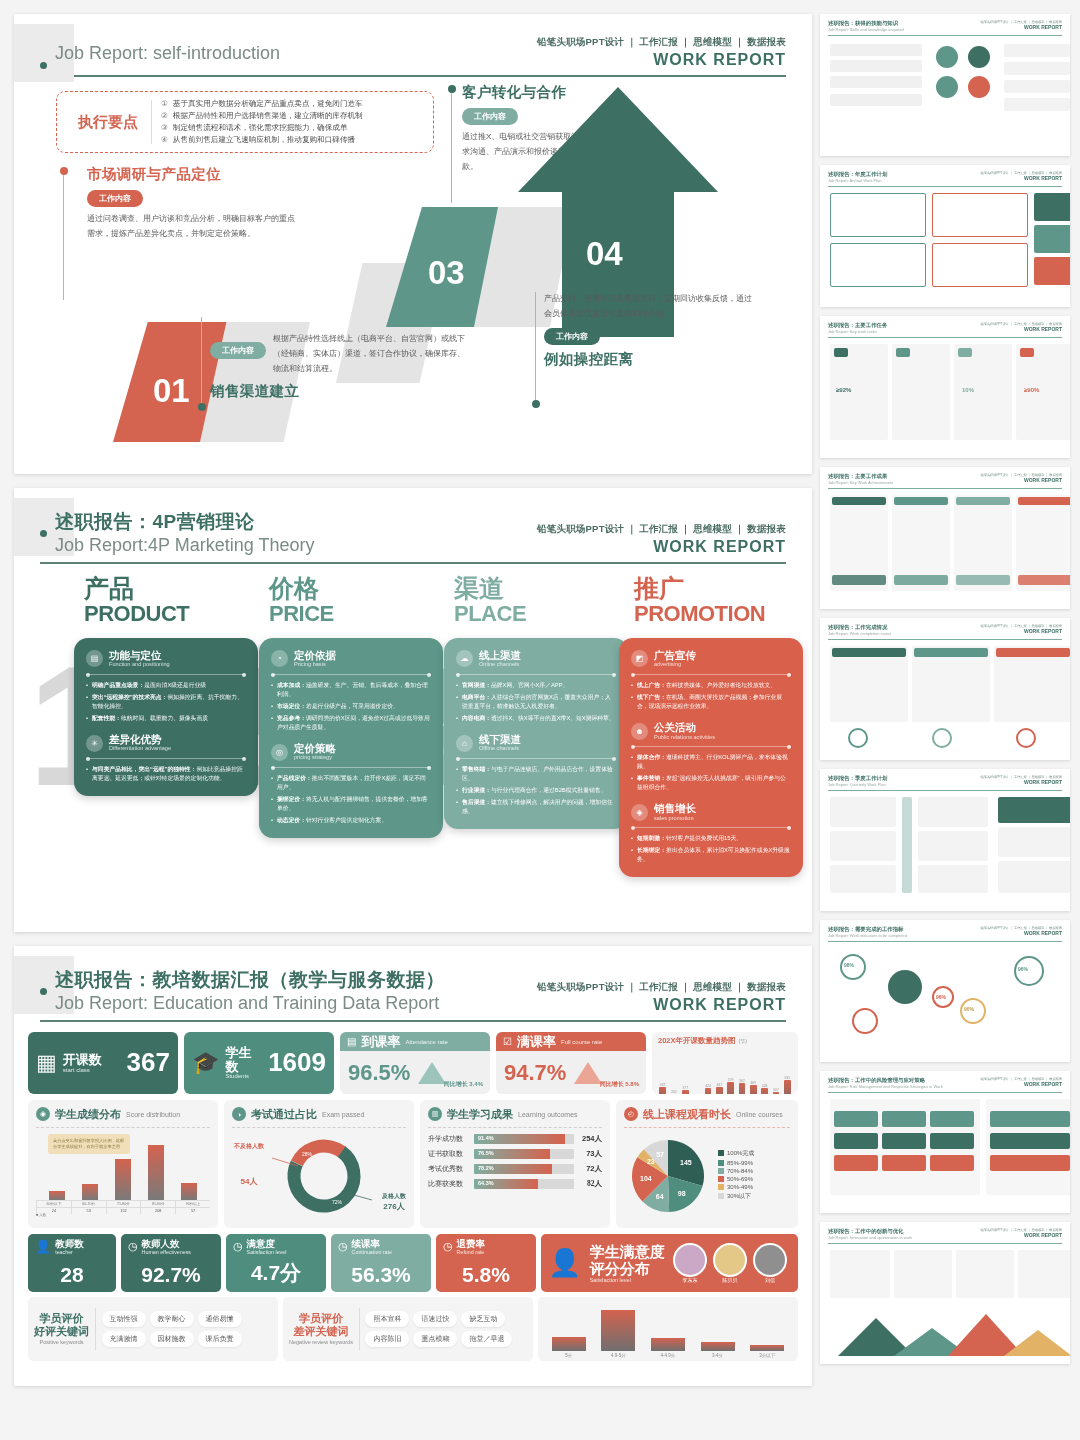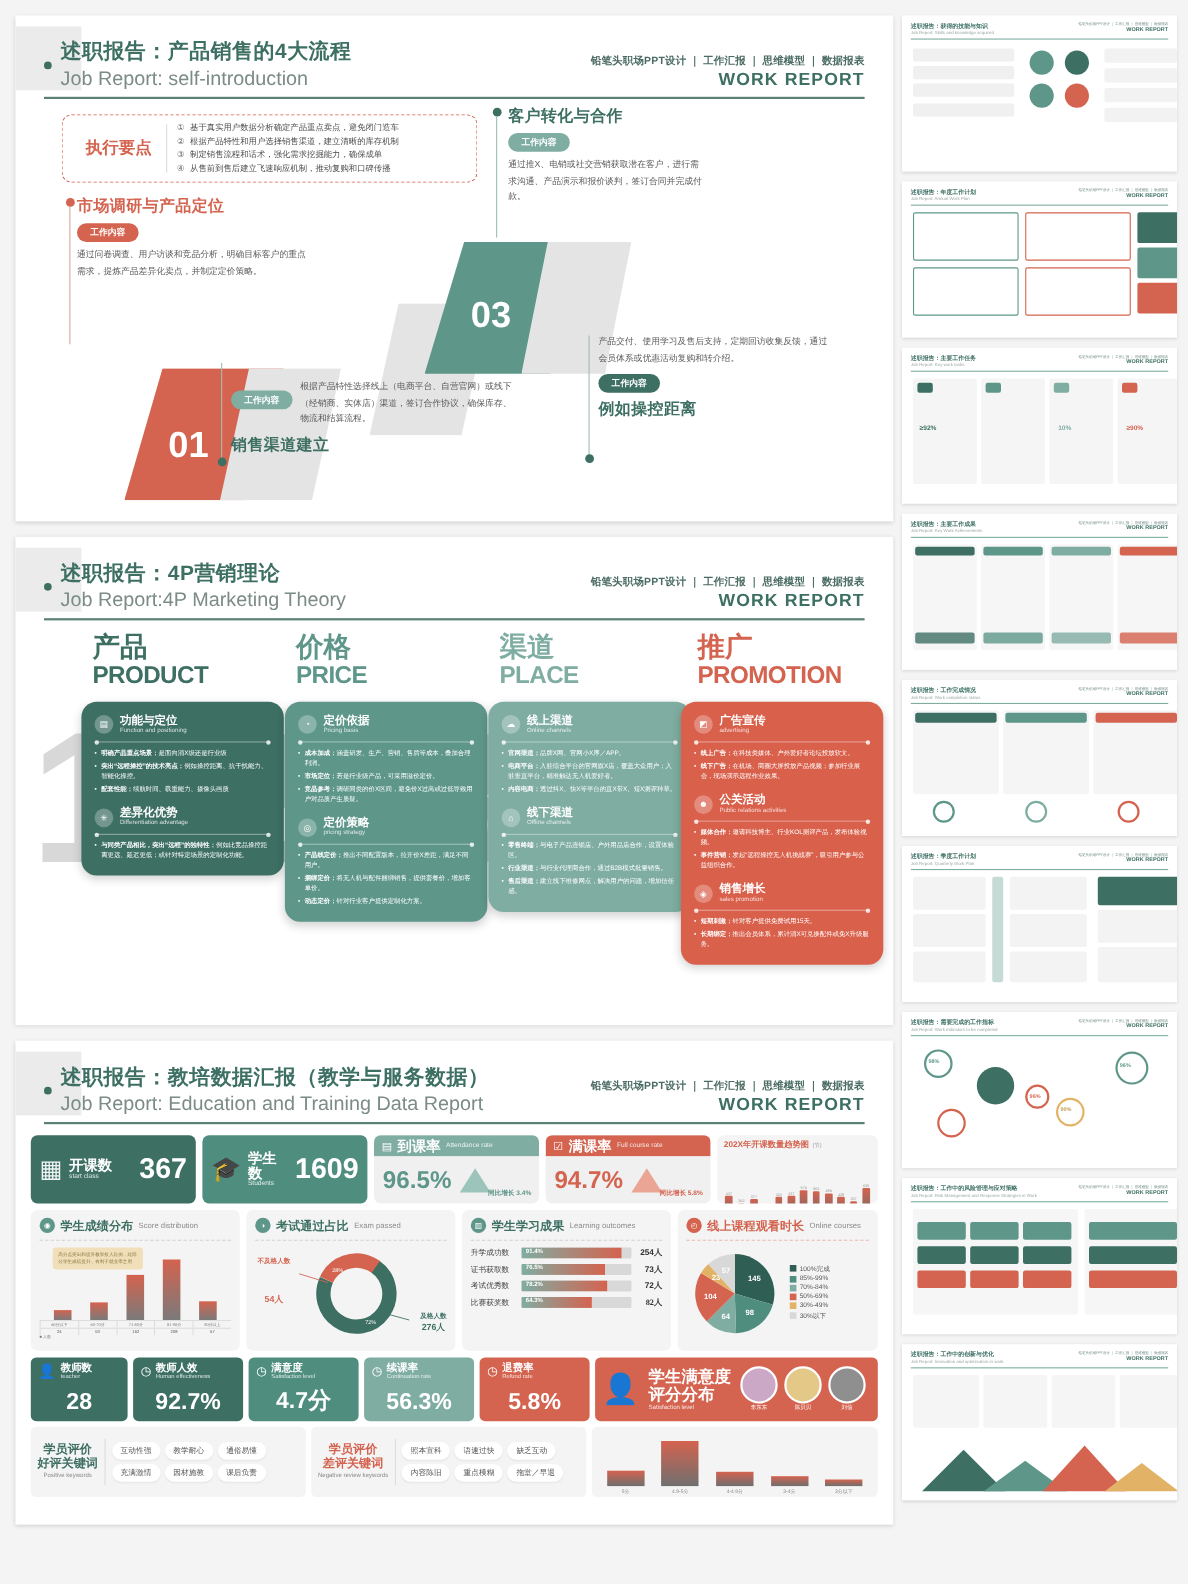--- a/index.html
+++ b/index.html
@@ -144,21 +144,20 @@
 
   <div class="main-col">
 
     <div class="slide s1">
       <div class="hdr">
         <div class="hdr-grey"></div>
         <div class="hdr-row">
           <div class="hdr-left">
             <div class="hdr-dot"></div>
             <div>
-              <div class="hdr-cn">述职报告：产品销售的4大流程</div>
               <div class="hdr-en">Job Report: self-introduction</div>
             </div>
           </div>
           <div class="hdr-right">
             <div class="hdr-meta">铅笔头职场PPT设计 ｜ 工作汇报 ｜ 思维模型 ｜ 数据报表</div>
             <div class="hdr-wr">WORK REPORT</div>
           </div>
         </div>
       </div>
       <div class="hdr-rule"></div>
@@ -181,21 +180,21 @@
               <span class="exec-num">③</span>
               <span>制定销售流程和话术，强化需求挖掘能力，确保成单</span>
             </div>
             <div class="exec-li">
               <span class="exec-num">④</span>
               <span>从售前到售后建立飞速响应机制，推动复购和口碑传播</span>
             </div>
           </div>
         </div>
 
-        <div class="stage-label" style="left:56px; top:88px; width:215px;">
+        <div class="stage-label" style="left:73px; top:88px; width:215px;">
           <div class="st-title red">市场调研与产品定位</div>
           <div><span class="pill red">工作内容</span></div>
           <div class="st-body">通过问卷调查、用户访谈和竞品分析，明确目标客户的重点需求，提炼产品差异化卖点，并制定定价策略。</div>
         </div>
         <div class="vdot r" style="left:46px; top:90px;"></div>
         <div class="vline" style="left:49px; top:98px; height:125px;"></div>
 
         <div class="stage-label" style="left:448px; top:6px; width:180px;">
           <div class="st-title grn">客户转化与合作</div>
           <div><span class="pill grn">工作内容</span></div>
@@ -216,33 +215,37 @@
           <div class="par" style="left:258px; top:66px; width:110px; height:120px; background:#e4e4e4;
                clip-path:polygon(24% 0,100% 0,76% 100%,0 100%);"></div>
 
           <div class="par" style="left:308px; top:10px; width:150px; height:120px; background:#5e978a;
                clip-path:polygon(24% 0,100% 0,76% 100%,0 100%);">
             <div style="position:absolute; left:42px; top:47px; color:#fff; font-size:33px; font-weight:bold;">03</div>
           </div>
           <div class="par" style="left:396px; top:10px; width:100px; height:120px; background:#e4e4e4;
                clip-path:polygon(24% 0,100% 0,76% 100%,0 100%);"></div>
 
+          <div class="par" style="left:440px; top:-110px; width:200px; height:250px; background:#3d6f63;
+               clip-path:polygon(50% 0, 100% 42%, 78% 42%, 78% 100%, 22% 100%, 22% 42%, 0 42%);">
+            <div style="position:absolute; left:68px; top:148px; color:#fff; font-size:33px; font-weight:bold;">04</div>
+          </div>
         </div>
 
         <div class="stage-label" style="left:196px; top:255px; width:255px;">
           <div style="display:flex; gap:7px; align-items:flex-start;">
             <span class="pill grn" style="margin-top:10px; white-space:nowrap;">工作内容</span>
             <div class="st-body" style="flex:1;">根据产品特性选择线上（电商平台、自营官网）或线下（经销商、实体店）渠道，签订合作协议，确保库存、物流和结算流程。</div>
           </div>
           <div class="st-title grn" style="margin-top:6px;">销售渠道建立</div>
         </div>
         <div class="vline g" style="left:187px; top:240px; height:88px;"></div>
         <div class="vdot g" style="left:184px; top:326px;"></div>
 
-        <div class="stage-label" style="left:530px; top:215px; width:215px;font-family:Liberation Mono, monospace;">
+        <div class="stage-label" style="left:530px; top:215px; width:215px;">
           <div class="st-body">产品交付、使用学习及售后支持，定期回访收集反馈，通过会员体系或优惠活动复购和转介绍。</div>
           <div><span class="pill grn-d">工作内容</span></div>
           <div class="st-title grn">例如操控距离</div>
         </div>
         <div class="vline g" style="left:521px; top:215px; height:110px;"></div>
         <div class="vdot g" style="left:518px; top:323px;"></div>
       </div>
     </div>
 
     <div class="slide s2">

